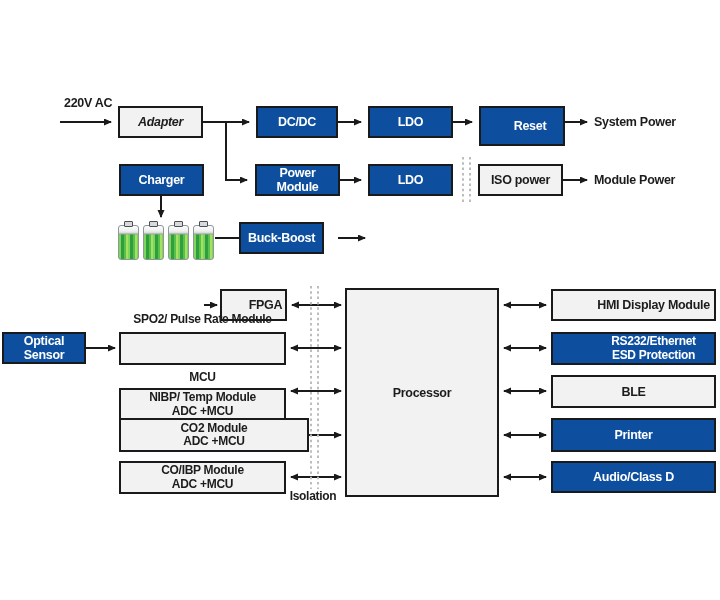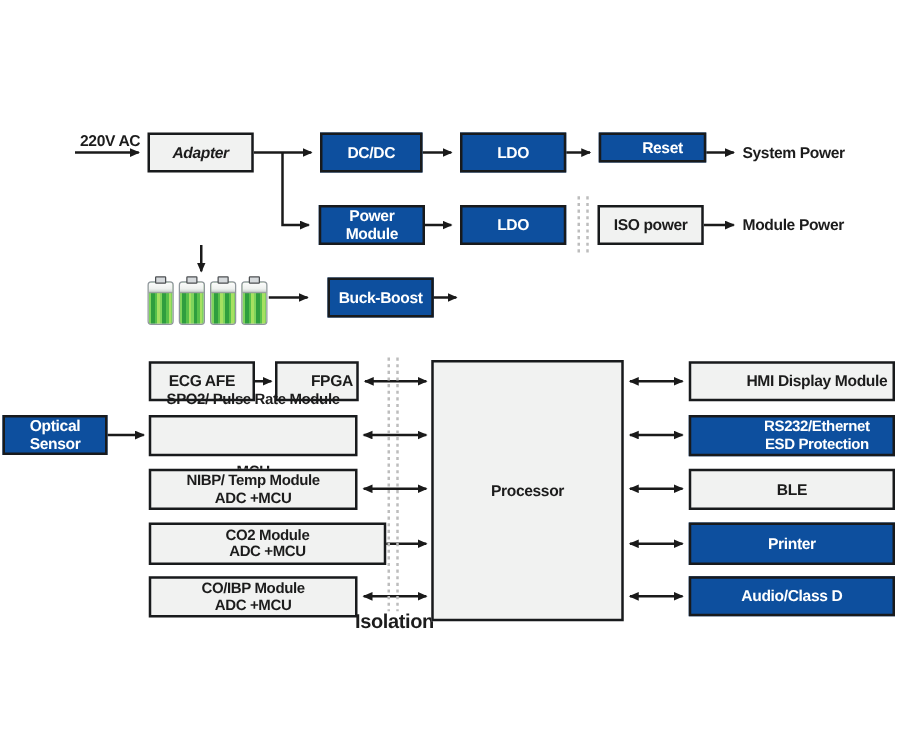--- a/index.html
+++ b/index.html
@@ -72,63 +72,63 @@
     <path class="wire" d="M504,391 H546" marker-start="url(#ah)" marker-end="url(#ah)"></path>
     <path class="wire" d="M504,435 H546" marker-start="url(#ah)" marker-end="url(#ah)"></path>
     <path class="wire" d="M504,477 H546" marker-start="url(#ah)" marker-end="url(#ah)"></path>
 
     <path class="dash" d="M463,157 V202"></path>
     <path class="dash" d="M470,157 V202"></path>
     <path class="dash" d="M311,286 V489"></path>
     <path class="dash" d="M318,286 V489"></path>
   </svg>
 
-  <div class="tlabel" style="left:64px;top:106px;text-align:right;">220V AC</div>
+  <div class="tlabel" style="left:64px;top:96px;text-align:right;">220V AC</div>
   <div class="box light" style="left:118px;top:106px;width:85px;height:32px;font-style:italic;">Adapter</div>
   <div class="box blue" style="left:256px;top:106px;width:82px;height:32px;">DC/DC</div>
   <div class="box blue" style="left:368px;top:106px;width:85px;height:32px;">LDO</div>
-  <div class="box blue" style="left:479px;top:106px;width:86px;height:24px;padding-left:16px;">Reset</div>
+  <div class="box blue" style="left:479px;top:106px;width:86px;height:40px;padding-left:16px;">Reset</div>
   <div class="tlabel" style="left:594px;top:115px;">System Power</div>
 
   <div class="box blue" style="left:255px;top:164px;width:85px;height:32px;">Power Module</div>
   <div class="box blue" style="left:368px;top:164px;width:85px;height:32px;">LDO</div>
   <div class="box light" style="left:478px;top:164px;width:85px;height:32px;">ISO power</div>
   <div class="tlabel" style="left:594px;top:173px;">Module Power</div>
 
+  <div class="box blue" style="left:119px;top:164px;width:85px;height:32px;">Charger</div>
 
   <div class="battery" style="left:118px;top:225px;"></div>
   <div class="battery" style="left:143px;top:225px;"></div>
   <div class="battery" style="left:168px;top:225px;"></div>
   <div class="battery" style="left:193px;top:225px;"></div>
 
-  <div class="box blue" style="left:262px;top:222px;width:85px;height:32px;text-align:right;">Buck-Boost</div>
+  <div class="box blue" style="left:239px;top:222px;width:85px;height:32px;text-align:right;">Buck-Boost</div>
 
   <div class="box blue" style="left:2px;top:332px;width:84px;height:32px;">Optical Sensor</div>
 
-  <div class="box light" style="left:119px;top:289px;width:85px;height:32px;">ECG AFE</div>
   <div class="box light" style="left:220px;top:289px;width:67px;height:32px;padding-left:24px;">FPGA</div>
 
   <div class="box light two" style="left:119px;top:332px;width:167px;height:33px;gap:44px;">
     <span>SPO2/ Pulse Rate Module</span>
     <span>MCU</span>
   </div>
-  <div class="box light two" style="left:119px;top:375px;width:167px;height:33px;">
+  <div class="box light two" style="left:119px;top:388px;width:167px;height:33px;">
     <span>NIBP/ Temp Module</span>
     <span>ADC +MCU</span>
   </div>
   <div class="box light two" style="left:119px;top:418px;width:190px;height:34px;">
     <span>CO2 Module</span>
     <span>ADC +MCU</span>
   </div>
   <div class="box light two" style="left:119px;top:461px;width:167px;height:33px;">
     <span>CO/IBP Module</span>
     <span>ADC +MCU</span>
   </div>
 
-  <div class="tlabel" style="left:284px;top:489px;width:58px;text-align:center;font-size:16px;">Isolation</div>
+  <div class="tlabel" style="left:284px;top:489px;width:58px;text-align:center;font-size:12px;">Isolation</div>
 
   <div class="box light" style="left:345px;top:288px;width:154px;height:209px;">Processor</div>
 
   <div class="box light" style="left:551px;top:289px;width:165px;height:32px;padding-left:40px;">HMI Display Module</div>
   <div class="box blue two" style="left:551px;top:332px;width:165px;height:33px;padding-left:40px;">
     <span>RS232/Ethernet</span>
     <span>ESD Protection</span>
   </div>
   <div class="box light" style="left:551px;top:375px;width:165px;height:33px;">BLE</div>
   <div class="box blue" style="left:551px;top:418px;width:165px;height:34px;">Printer</div>

